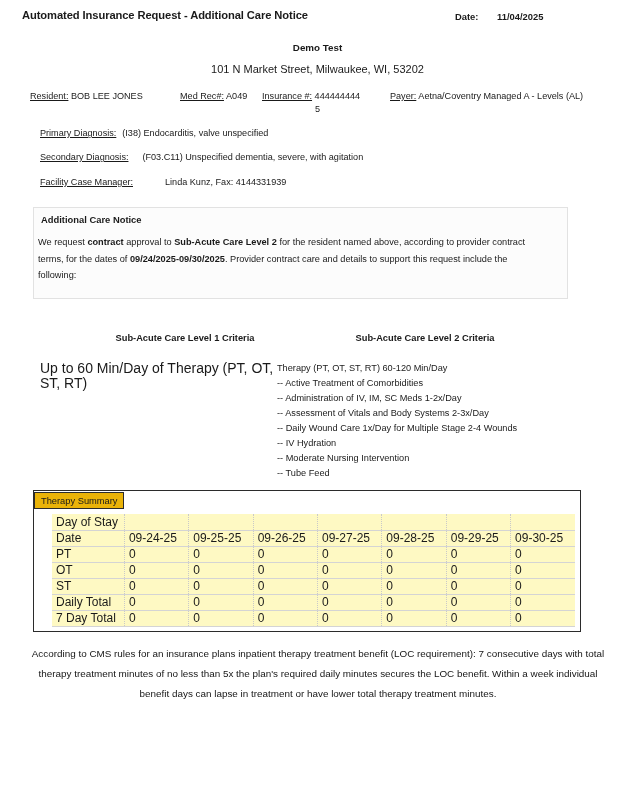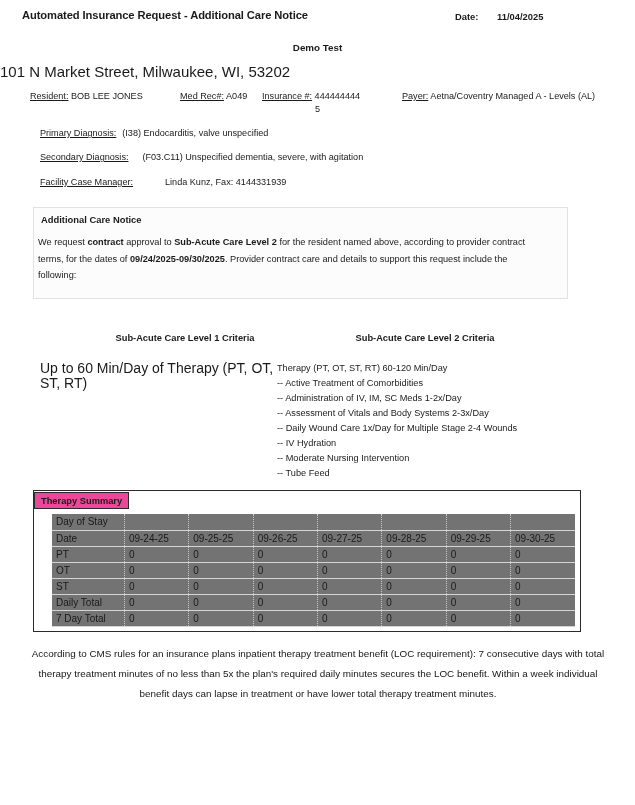--- a/index.html
+++ b/index.html
@@ -55,41 +55,42 @@
     width: 635px;
     text-align: center;
     font-size: 9.8px;
     font-weight: bold;
   }
   .facility-addr {
     position: absolute;
     left: 0;
     top: 63px;
     width: 635px;
-    font-size: 15px;
+    text-align: center;
+    font-size: 11px;
   }
 
   
   .id-row {
     position: absolute;
     left: 22px;
     top: 91px;
     width: 600px;
     font-size: 9.1px;
     white-space: nowrap;
   }
   .id-row .lbl {
     text-decoration: underline;
     font-weight: normal;
   }
   .id-row .val { }
   .id-seg { display: inline-block; }
   .seg-resident { width: 150px; margin-left: 8px; }
   .seg-medrec  { width: 82px; }
-  .seg-ins     { width: 140px; }
+  .seg-ins     { width: 128px; }
   .payer-cont {
     position: absolute;
     left: 0;
     top: 104px;
     width: 635px;
     text-align: center;
     font-size: 9.1px;
   }
 
   
@@ -184,35 +185,35 @@
     background: #ffffff;
   }
   .summary-tab {
     position: absolute;
     left: 34px;
     top: 492px;
     height: 17px;
     line-height: 17px;
     padding: 0 6px;
     border: 1.2px solid #2b2b2b;
-    background: #ec4899;
+    background: #eab308;
     font-size: 9.3px;
-    font-weight: bold;
+    font-weight: normal;
     box-sizing: border-box;
     white-space: nowrap;
   }
   .summary-table {
     position: absolute;
     left: 52px;
     top: 514px;
     width: 523px;
     border-collapse: collapse;
     table-layout: fixed;
-    font-size: 10px;
-    background: #737373;
+    font-size: 12px;
+    background: #fef9c3;
   }
   .summary-table td {
     border-bottom: 1px solid #d4d4d4;
     border-right: 1px dotted #c9c9c9;
     height: 16px;
     padding: 0 0 0 4px;
     vertical-align: middle;
     color: #1a1a1a;
     box-sizing: border-box;
   }

